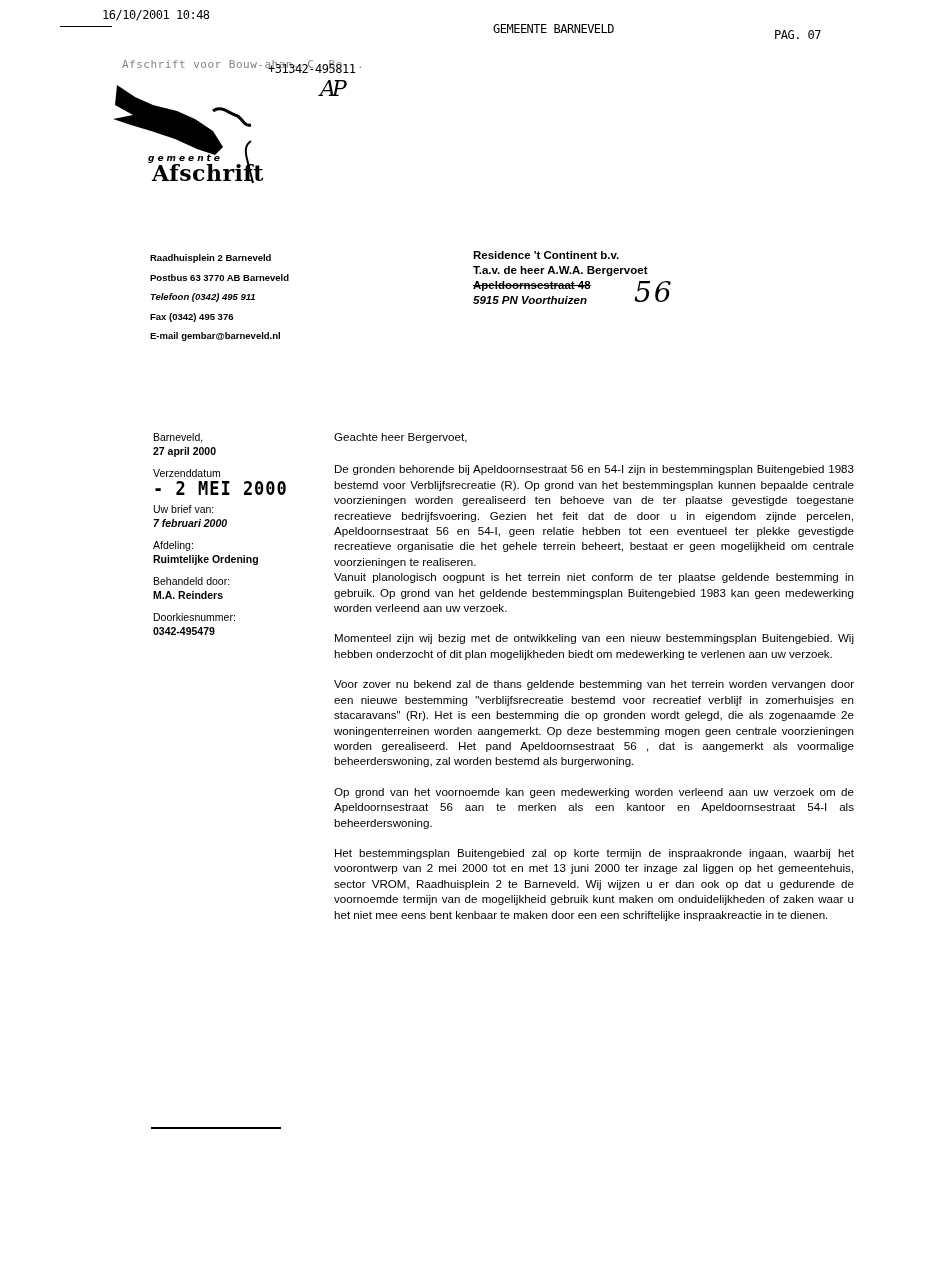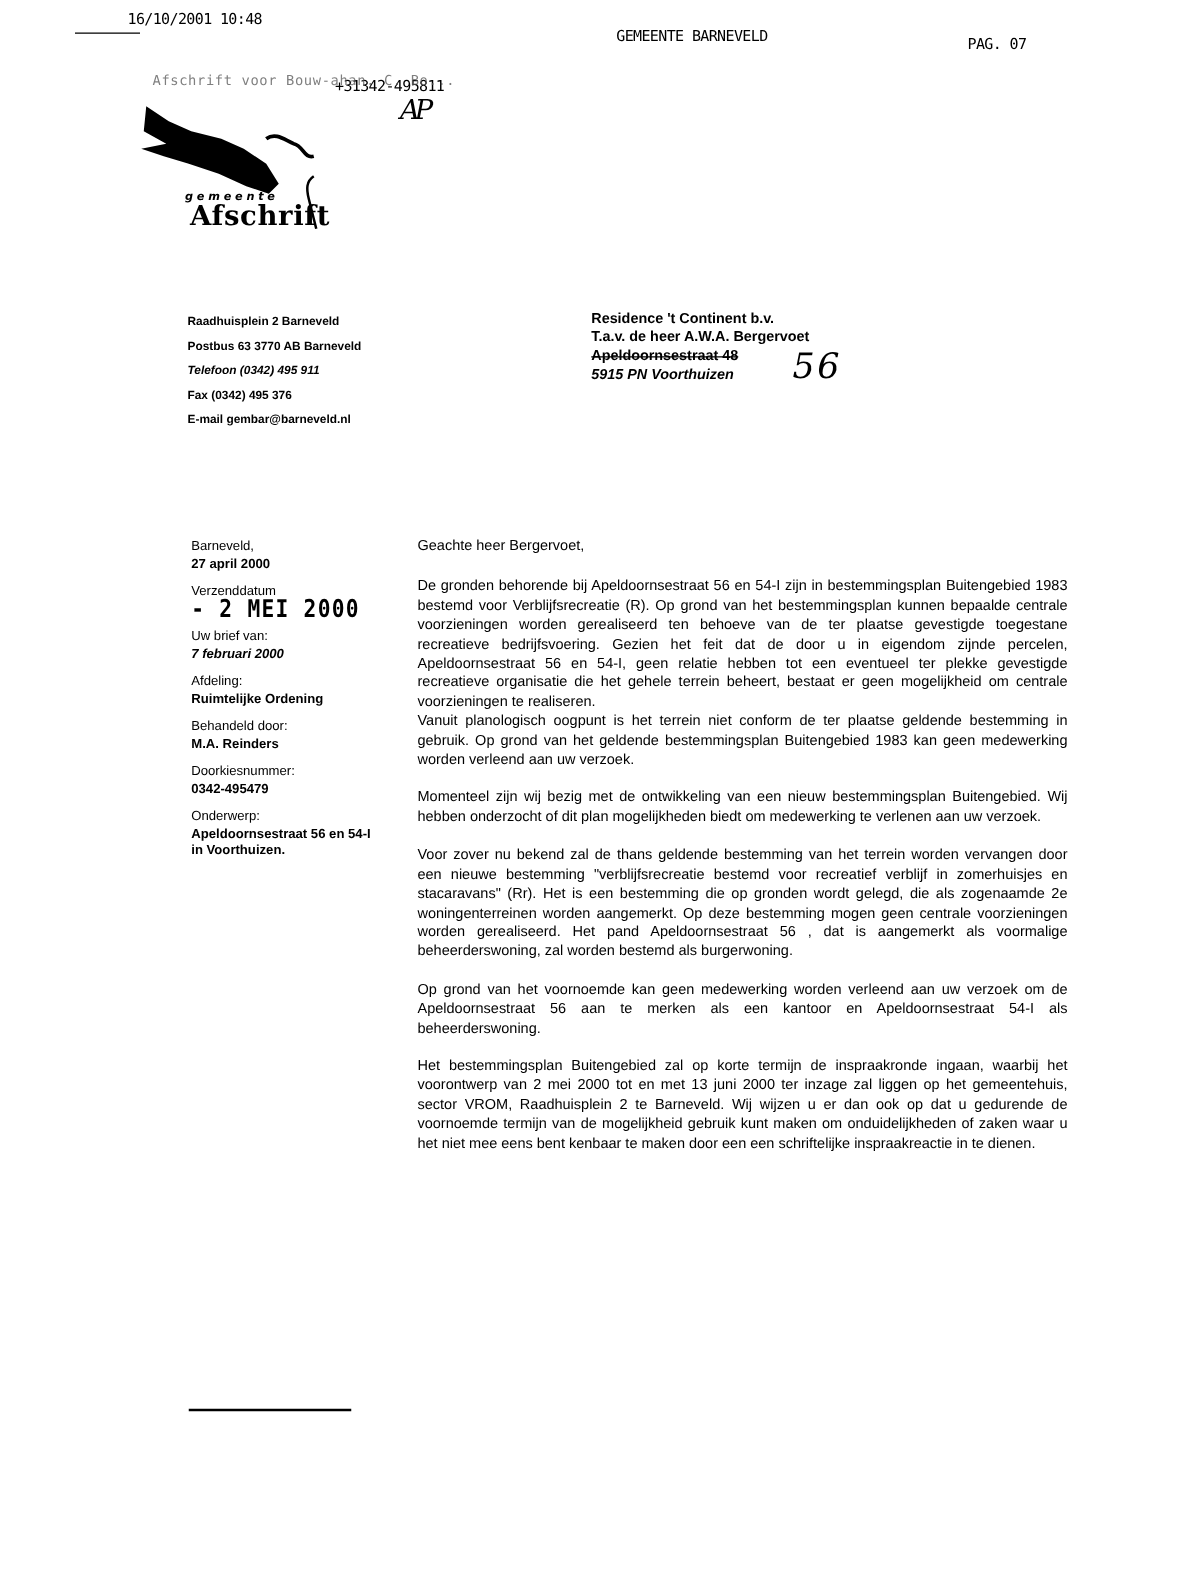--- a/index.html
+++ b/index.html
@@ -82,25 +82,20 @@
     <div class="val">Ruimtelijke Ordening</div>
   </div>
   <div class="block">
     <div class="lab">Behandeld door:</div>
     <div class="val">M.A. Reinders</div>
   </div>
   <div class="block">
     <div class="lab">Doorkiesnummer:</div>
     <div class="val">0342-495479</div>
   </div>
-  <div class="block">
-    <div class="lab">Onderwerp:</div>
-    <div class="val">Apeldoornsestraat  56 en 54-I</div>
-    <div class="val">in Voorthuizen.</div>
-  </div>
 </div>
 
 <div class="abs body" style="left:334px; top:429px;">
   <p style="margin-bottom:17px;">Geachte heer Bergervoet,</p>
   <p class="tight">De gronden behorende bij Apeldoornsestraat 56 en 54-I zijn in bestemmingsplan Buitengebied 1983 bestemd voor Verblijfsrecreatie (R). Op grond van het bestemmingsplan kunnen bepaalde centrale voorzieningen worden gerealiseerd ten behoeve van de ter plaatse gevestigde toegestane recreatieve bedrijfsvoering. Gezien het feit dat de door u in eigendom zijnde percelen, Apeldoornsestraat 56 en 54-I, geen relatie hebben tot een eventueel ter plekke gevestigde recreatieve organisatie die het gehele terrein beheert, bestaat er geen mogelijkheid om centrale voorzieningen te realiseren.</p>
   <p>Vanuit planologisch oogpunt is het terrein niet conform de ter plaatse geldende bestemming in gebruik. Op grond van het geldende bestemmingsplan Buitengebied 1983 kan geen medewerking worden verleend aan uw verzoek.</p>
   <p>Momenteel zijn wij bezig met de ontwikkeling van een nieuw bestemmingsplan Buitengebied. Wij hebben onderzocht of dit plan mogelijkheden biedt om medewerking te verlenen aan uw verzoek.</p>
   <p>Voor zover nu bekend zal de thans geldende bestemming van het terrein worden vervangen door een nieuwe bestemming "verblijfsrecreatie bestemd voor recreatief verblijf in zomerhuisjes en stacaravans" (Rr). Het is een bestemming die op gronden wordt gelegd, die als zogenaamde 2e woningenterreinen worden aangemerkt. Op deze bestemming mogen geen centrale voorzieningen worden gerealiseerd. Het pand Apeldoornsestraat 56 , dat is aangemerkt als voormalige beheerderswoning, zal worden bestemd als burgerwoning.</p>
   <p>Op grond van het voornoemde kan geen medewerking worden verleend aan uw verzoek om de Apeldoornsestraat 56 aan te merken als een kantoor en Apeldoornsestraat 54-I als beheerderswoning.</p>
   <p>Het bestemmingsplan Buitengebied zal op korte termijn de inspraakronde ingaan, waarbij het voorontwerp van 2 mei 2000 tot en met 13 juni 2000 ter inzage zal liggen op het gemeentehuis, sector VROM, Raadhuisplein 2 te Barneveld. Wij wijzen u er dan ook op dat u gedurende de voornoemde termijn van de mogelijkheid gebruik kunt maken om onduidelijkheden of zaken waar u het niet mee eens bent kenbaar te maken door een een schriftelijke inspraakreactie in te dienen.</p>

